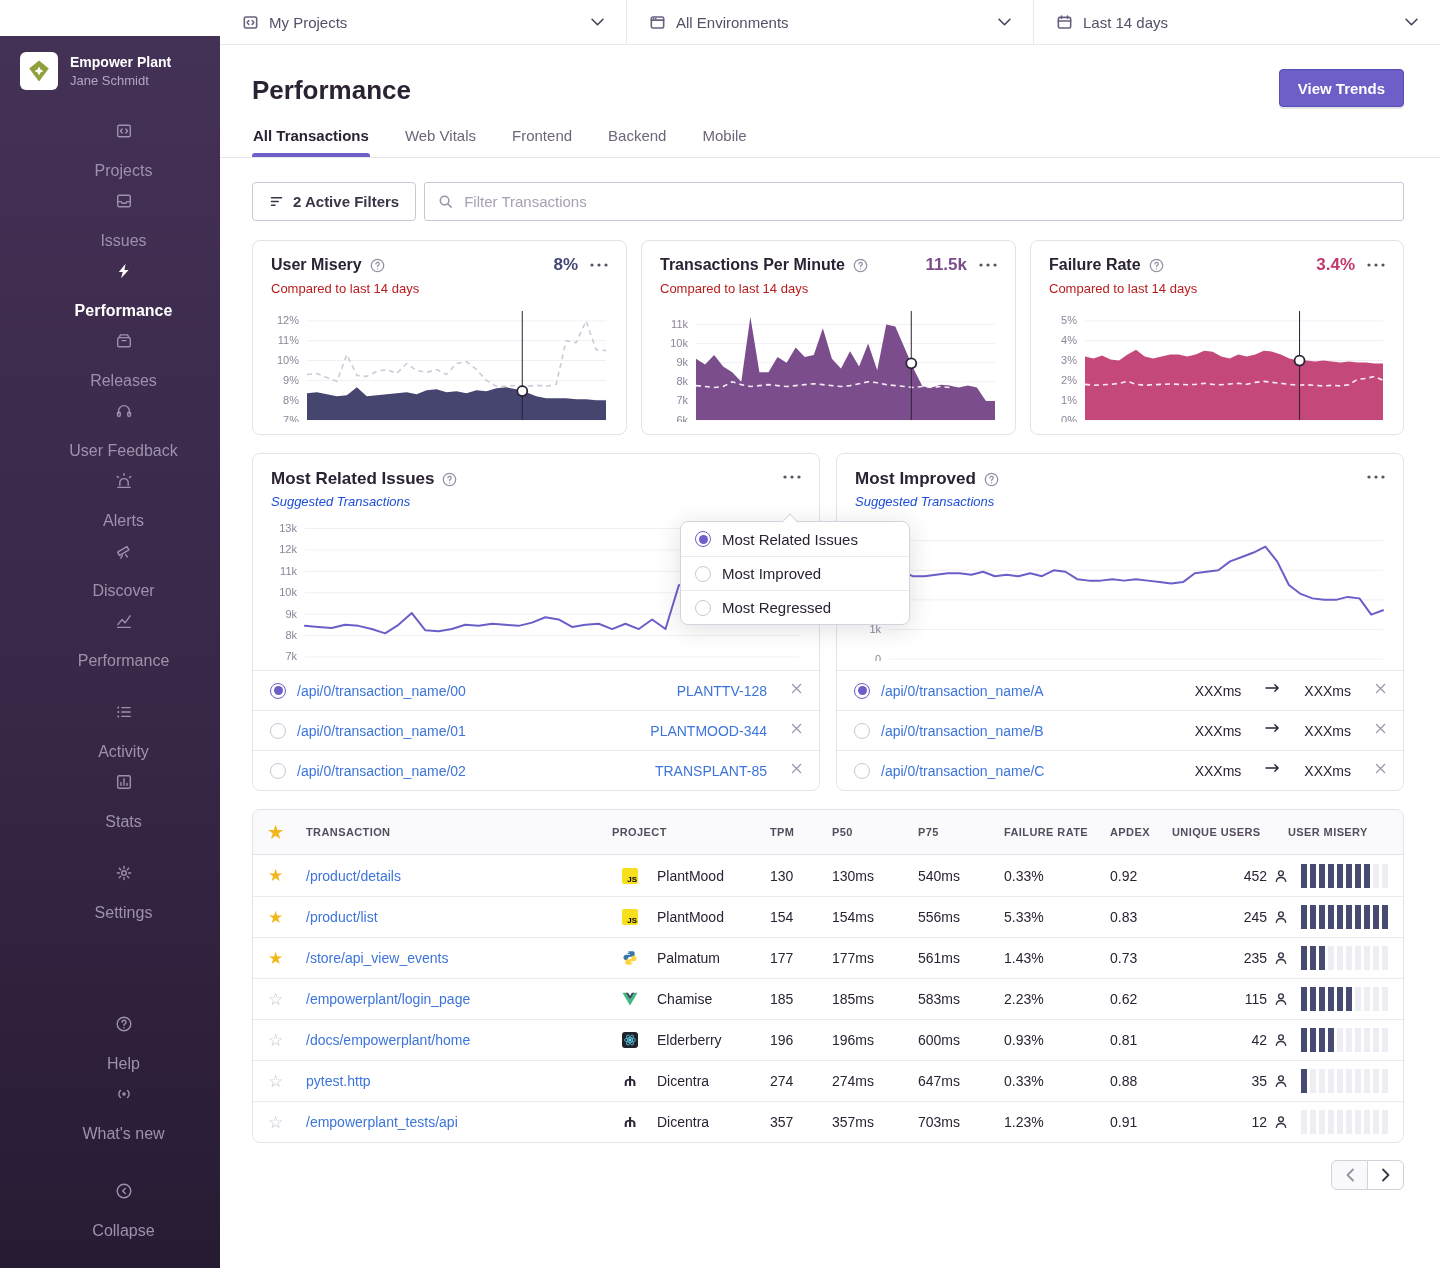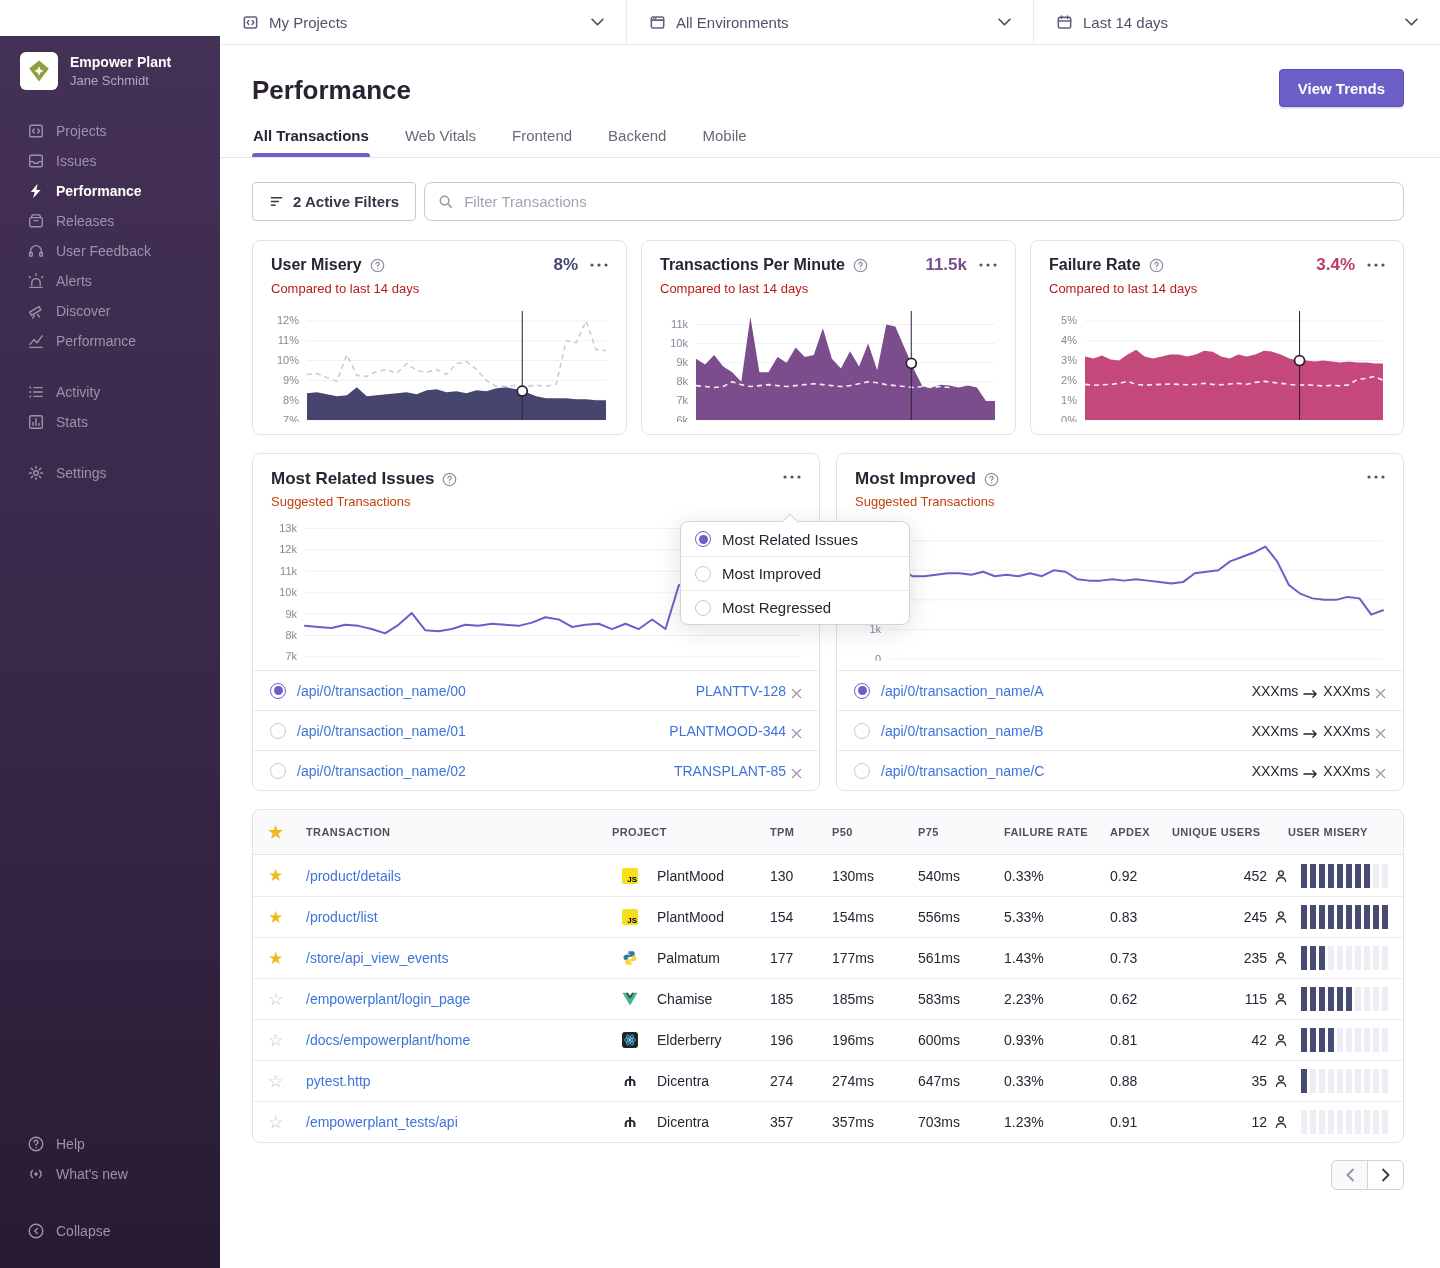--- a/index.html
+++ b/index.html
@@ -12,21 +12,21 @@
   .sidebar {
     position:absolute; left:0; top:0; bottom:0; width:220px;
     background:linear-gradient(180deg,#443156 0%,#382747 55%,#271b33 100%);
     color:#9d92ad; display:flex; flex-direction:column;margin-top:36px;
   }
   .org { display:flex; gap:12px; padding:16px 12px 26px 20px; align-items:center; cursor:pointer; }
   .org-logo { width:38px; height:38px; background:#fff; border-radius:6px; display:flex; align-items:center; justify-content:center; flex:none; }
   .org-name { font-weight:bold; font-size:14px; color:#fff; line-height:1.25; }
   .org-user { font-size:13px; color:#b3a6c0; margin-top:2px; }
   .nav { display:flex; flex-direction:column; }
-  .nav-item { display:flex; align-items:center; gap:11px; padding:6px 0 6px 27px; font-size:14px; color:#9d92ad; cursor:pointer; }
+  .nav-item { display:flex; align-items:center; gap:22px; padding:6px 0 6px 27px; font-size:16px; color:#9d92ad; cursor:pointer;flex-direction:column; }
   .nav-item .nav-ic { width:18px; height:18px; flex:none; display:flex; }
   .nav-item.active { color:#fff; font-weight:bold; }
   .nav-item.gap { margin-top:21px; }
   .nav-ic svg { width:100%; height:100%; fill:none; stroke:currentColor; stroke-width:1.4; stroke-linecap:round; stroke-linejoin:round; }
   .nav-footer { margin-top:auto; padding-bottom:22px; }
   .nav-footer .nav-item.gap { margin-top:27px; }
   
   .main { margin-left:220px; }
   .topbar { height:45px; display:flex; background:#fff; border-bottom:1px solid #ebe8ef; }
   .tb-section { flex:1; display:flex; align-items:center; gap:10px; padding:0 22px; cursor:pointer; }
@@ -43,47 +43,47 @@
   .tab { font-size:15px; color:#6e6578; padding:0 1px 13px; position:relative; cursor:pointer; }
   .tab.active { color:#2b2233; font-weight:bold; }
   .tab.active::after { content:""; position:absolute; left:0; right:0; bottom:0; height:4px; background:#6c5fc7; border-radius:3px 3px 0 0; }
   .head-border { height:1px; background:#e7e4ec; }
   .content { padding:24px 36px 0 32px; }
   
   .filter-row { display:flex; gap:8px; }
   .btn-filters { display:flex; align-items:center; gap:9px; border:1px solid #cdc6d6; background:#fff; border-radius:4px; padding:0 16px; height:39px; font-size:15px; font-weight:bold; color:#3c3548; cursor:pointer; }
   .f-ic { width:15px; height:15px; color:#3c3548; display:flex; }
   .f-ic svg, .s-ic svg { width:100%; height:100%; fill:none; stroke:currentColor; stroke-width:1.6; stroke-linecap:round; }
-  .search { flex:1; display:flex; align-items:center; gap:9px; border:1px solid #cdc6d6; border-radius:8px; height:39px; padding:0 13px; background:#fff; }
+  .search { flex:1; display:flex; align-items:center; gap:9px; border:1px solid #cdc6d6; border-radius:3px; height:39px; padding:0 13px; background:#fff; }
   .s-ic { width:15px; height:15px; color:#9b92a8; display:flex; }
   .search input { border:none; outline:none; flex:1; font-size:15px; color:#2b2233; font-family:inherit; background:transparent; }
   .search input::placeholder { color:#a79fb2; }
   
   .cards { display:grid; grid-template-columns:repeat(3,1fr); gap:14px; margin-top:19px; }
   .card { border:1px solid #e4e1e9; border-radius:8px; background:#fff; padding:14px 18px 12px; }
   .card-head { display:flex; align-items:center; }
   .card-title { font-size:16px; font-weight:bold; color:#2b2233; }
   .help-ic { width:15px; height:15px; color:#978fa5; margin-left:8px; display:flex; cursor:pointer; }
   .help-ic svg { width:100%; height:100%; fill:none; stroke:currentColor; stroke-width:1.3; stroke-linecap:round; }
   .card-value { margin-left:auto; font-size:17px; font-weight:bold; }
   .dots-btn { margin-left:12px; width:18px; height:4px; color:#57505f; cursor:pointer; display:flex; }
   .dots-btn svg { width:100%; height:100%; }
   .card-sub { font-size:13px; color:#b91c1c; margin-top:6px; }
   .chart-sm { height:114px; margin-top:12px; }
   
   .panels { display:grid; grid-template-columns:1fr 1fr; gap:16px; margin-top:18px; }
   .panel { border:1px solid #e4e1e9; border-radius:8px; background:#fff; }
   .panel-head { padding:15px 18px 0; display:flex; align-items:flex-start; }
   .panel-title { font-size:17px; font-weight:bold; display:flex; align-items:center; }
-  .panel-sub { font-size:13px; color:#c2410c; margin-top:5px; }
+  .panel-sub { font-size:13px; color:#1d4ed8; margin-top:5px;font-style:italic; }
   .panel-head .dots-btn { margin-top:6px; }
   .chart-lg { height:146px; margin:6px 18px 9px; }
   .tx-row { display:flex; align-items:center; gap:11px; height:40px; padding:0 17px; border-top:1px solid #e9e6ee; font-size:14px; }
   .tx-link { color:#3d74db; cursor:pointer; }
-  .tx-right { margin-left:auto; display:flex; align-items:flex-end; gap:5px; }
+  .tx-right { margin-left:auto; display:flex; align-items:flex-start; gap:24px; }
   .issue-link { color:#3d74db; cursor:pointer; }
   .ms-val { color:#2b2233; }
   .arrow-ic { width:15px; height:10px; color:#2b2233; display:flex; }
   .arrow-ic svg { width:100%; height:100%; fill:none; stroke:currentColor; stroke-width:1.4; stroke-linecap:round; stroke-linejoin:round; }
   .x-btn { width:11px; height:11px; color:#9a90a7; cursor:pointer; display:flex; }
   .x-btn svg { width:100%; height:100%; fill:none; stroke:currentColor; stroke-width:1.5; stroke-linecap:round; }
   .radio { width:16px; height:16px; border-radius:50%; border:1px solid #cdc6d6; background:#fff; display:flex; align-items:center; justify-content:center; flex:none; cursor:pointer; }
   .radio.sel { border-color:#6c5fc7; }
   .radio.sel i { width:9px; height:9px; border-radius:50%; background:#6c5fc7; display:block; }
   

